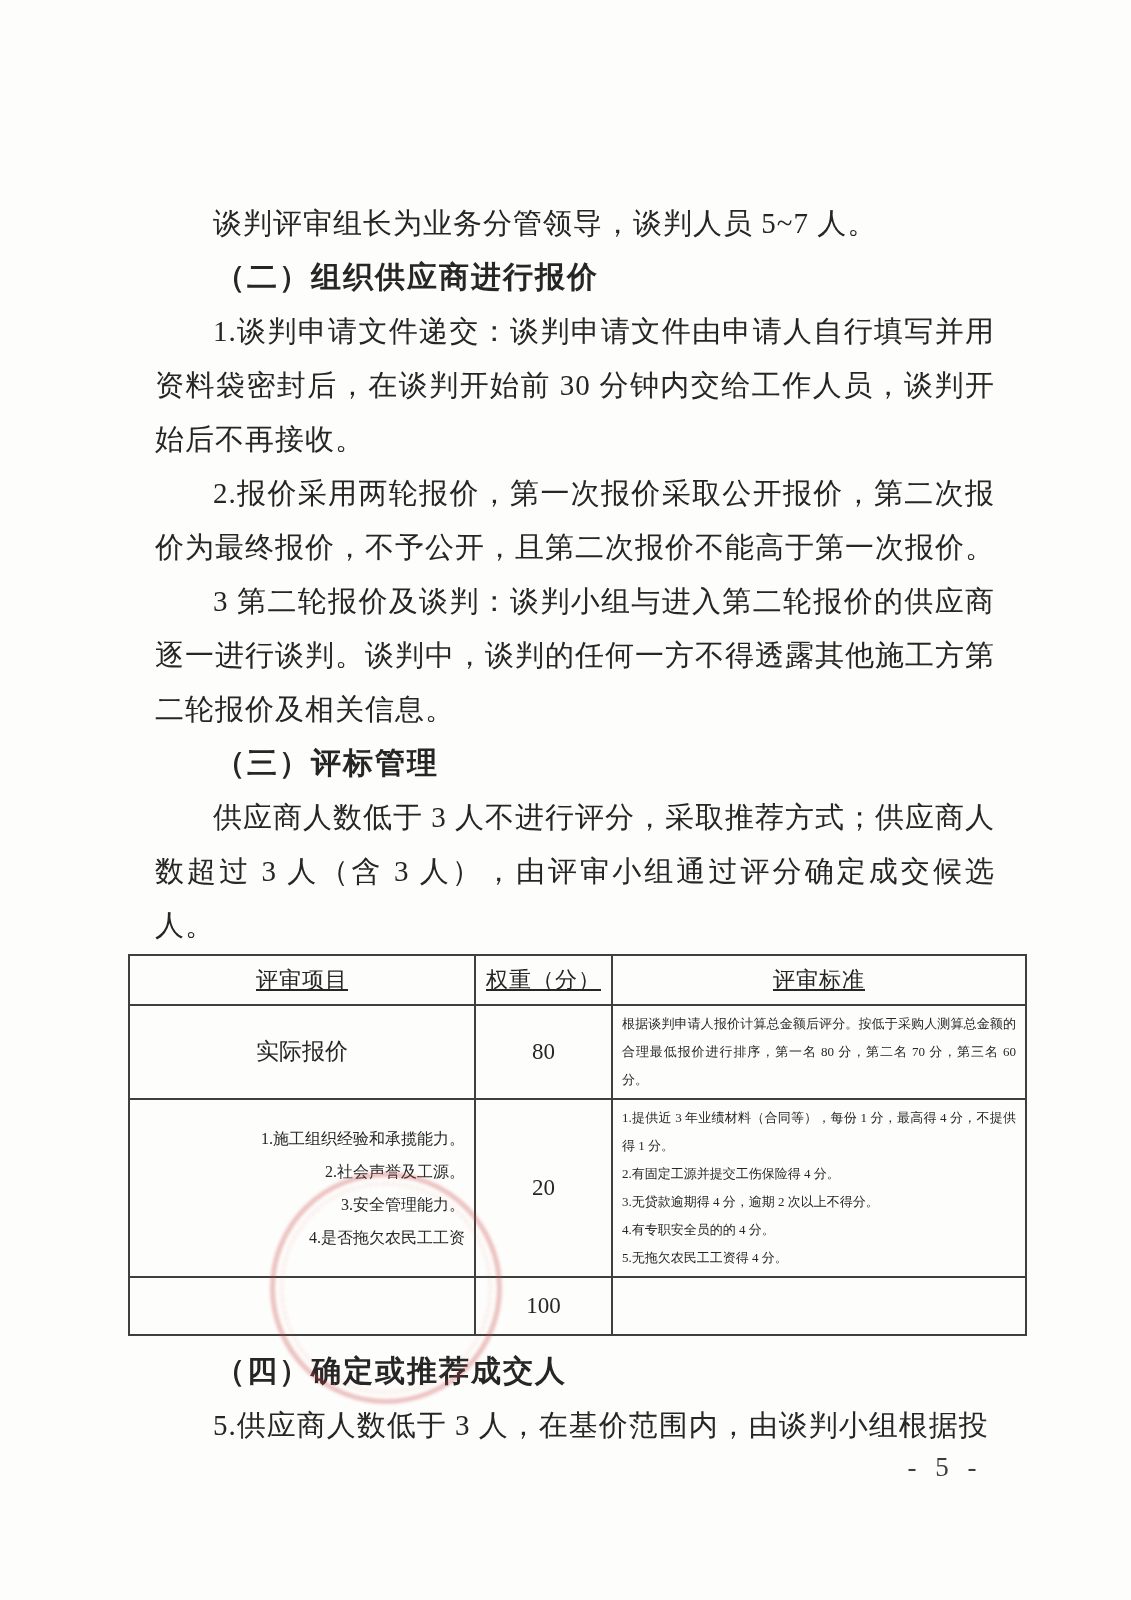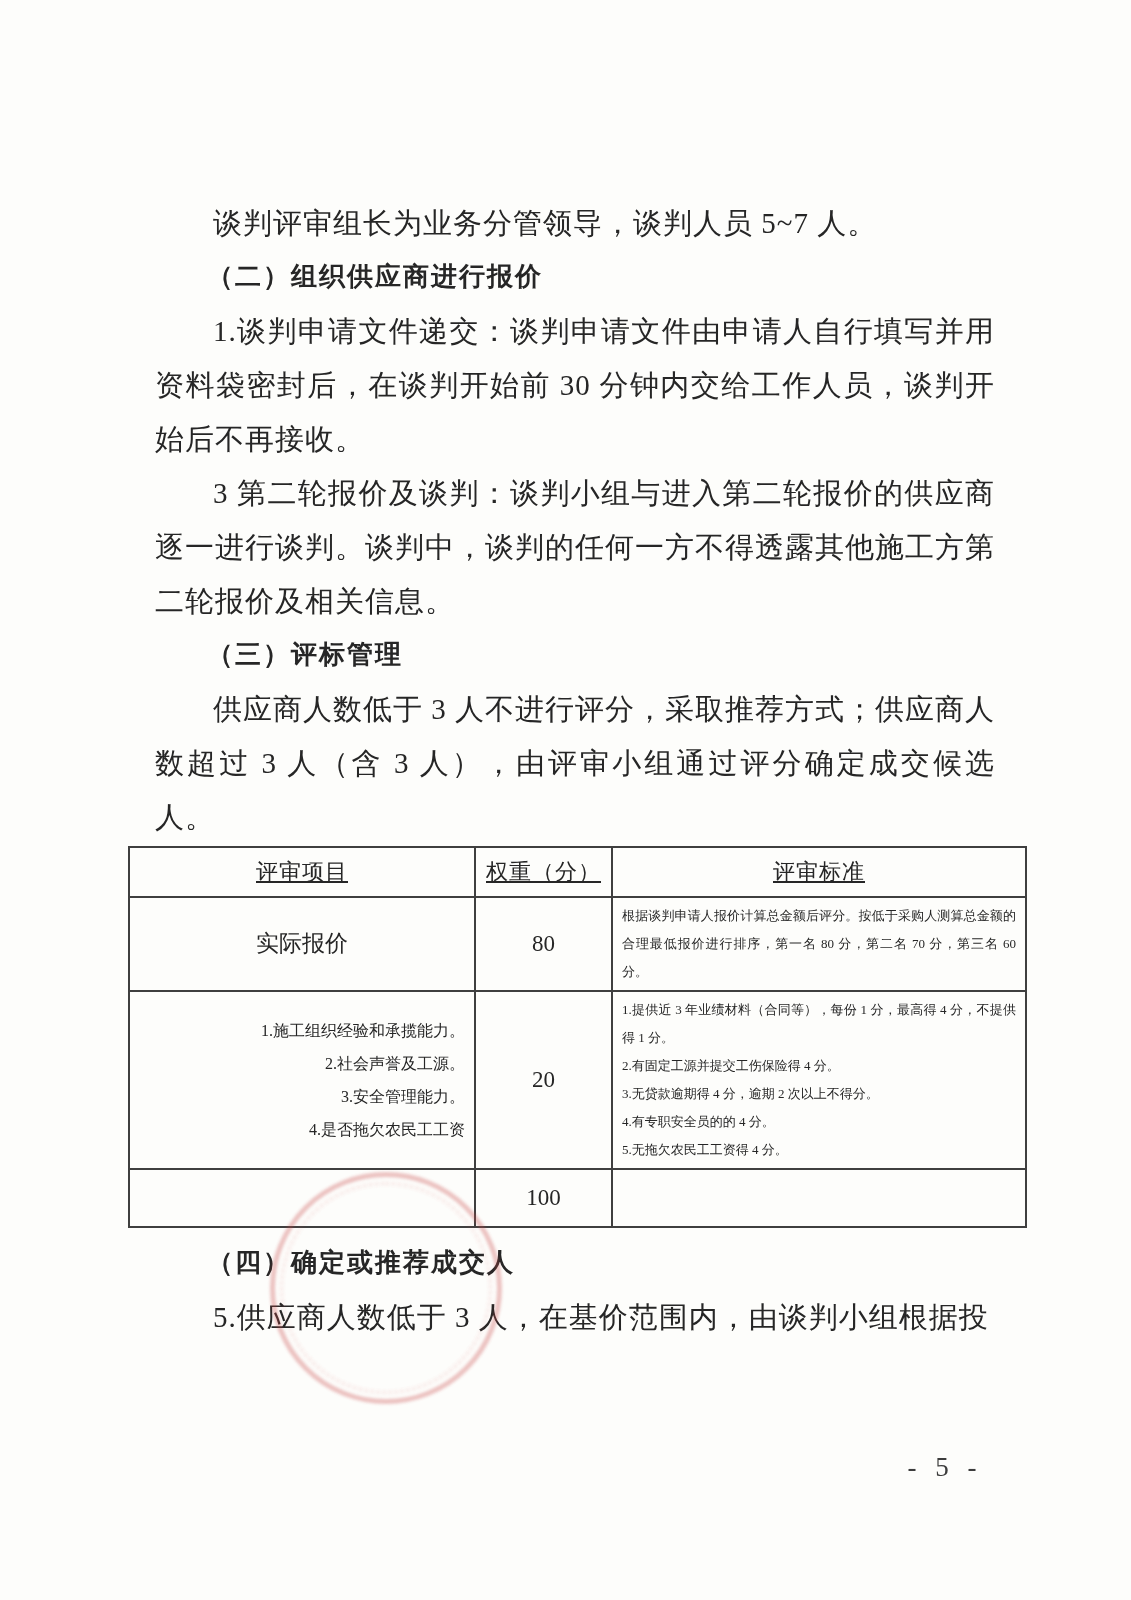--- a/index.html
+++ b/index.html
@@ -15,21 +15,21 @@
   }
   .content{
     position:absolute;
     left:155px;top:196px;
     width:840px;
     font-size:29px;
     line-height:54px;
     text-align:justify;
   }
   .para{margin:0;text-indent:2em;letter-spacing:1px;}
-  .heading{margin:0;text-indent:2em;font-weight:bold;letter-spacing:2px;font-size:26px;}
+  .heading{margin:0;text-indent:2em;font-weight:bold;letter-spacing:2px;font-size:30px;}
   
   table.eval-table{
     border-collapse:collapse;
     table-layout:fixed;
     width:897px;
     margin-left:-27px;
     margin-top:2px;
     margin-bottom:8px;
     font-size:20px;
     line-height:28px;
@@ -89,20 +89,21 @@
 
 <div class="page">
   <div class="content">
 
     <p class="para">谈判评审组长为业务分管领导，谈判人员 5~7 人。</p>
 
     <p class="heading">（二）组织供应商进行报价</p>
 
     <p class="para">1.谈判申请文件递交：谈判申请文件由申请人自行填写并用资料袋密封后，在谈判开始前 30 分钟内交给工作人员，谈判开始后不再接收。</p>
 
+    <p class="para">2.报价采用两轮报价，第一次报价采取公开报价，第二次报价为最终报价，不予公开，且第二次报价不能高于第一次报价。</p>
 
     <p class="para">3 第二轮报价及谈判：谈判小组与进入第二轮报价的供应商逐一进行谈判。谈判中，谈判的任何一方不得透露其他施工方第二轮报价及相关信息。</p>
 
     <p class="heading">（三）评标管理</p>
 
     <p class="para">供应商人数低于 3 人不进行评分，采取推荐方式；供应商人数超过 3 人（含 3 人），由评审小组通过评分确定成交候选人。</p>
 
     <table class="eval-table">
       <colgroup>
         <col class="col-item">

